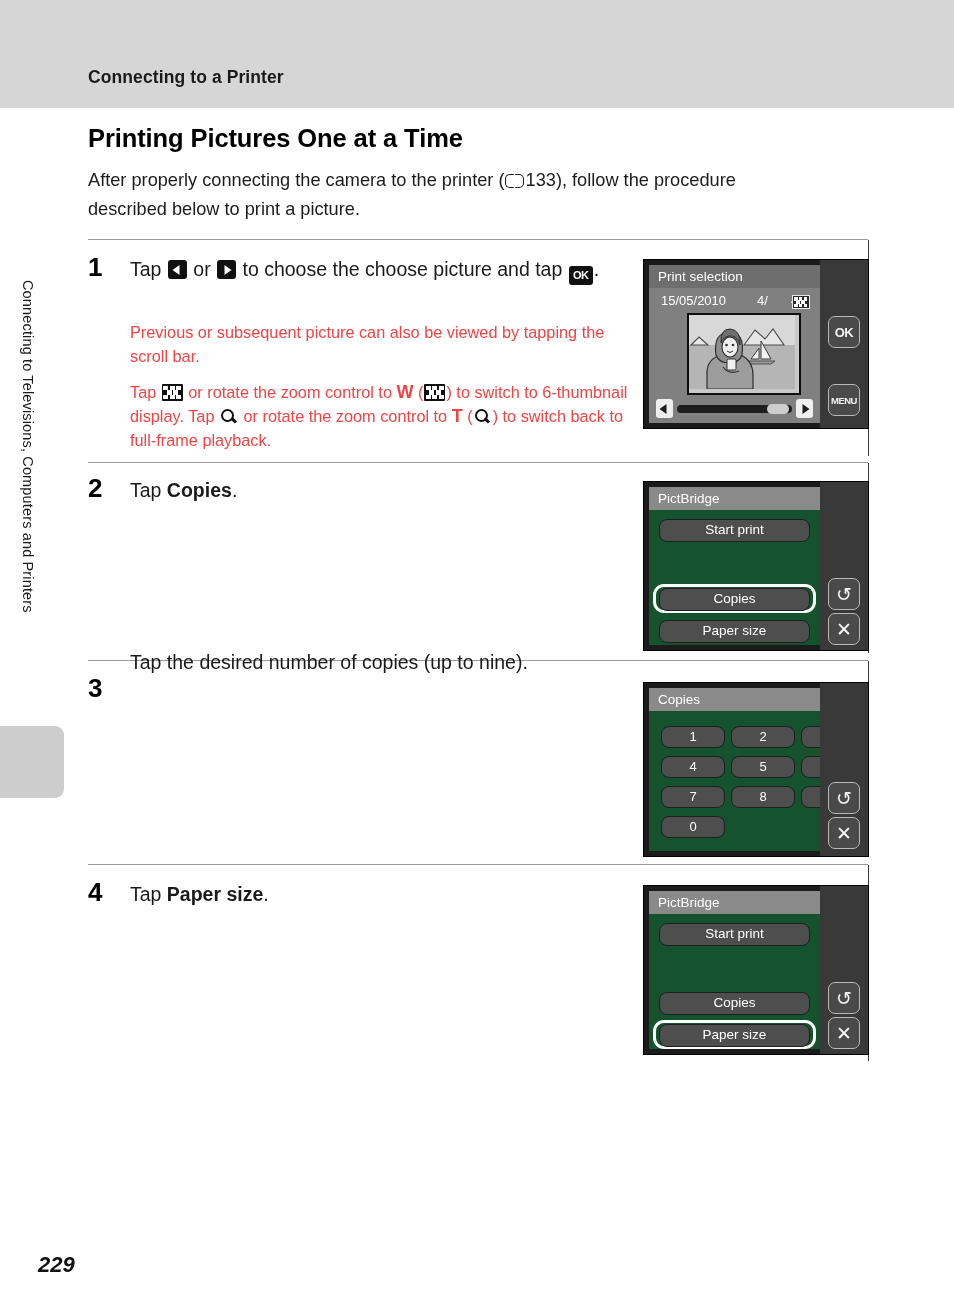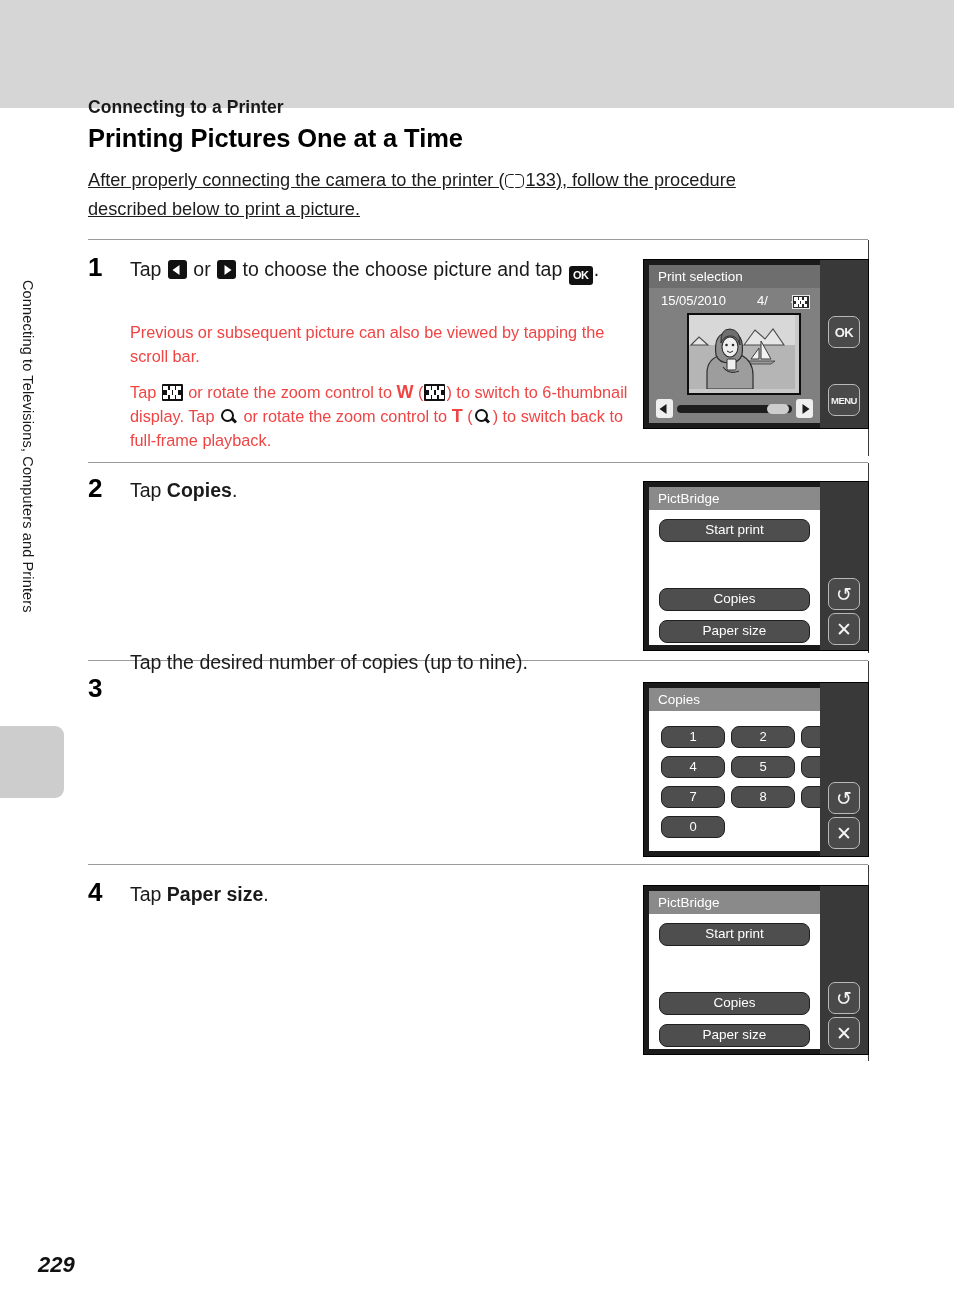--- a/index.html
+++ b/index.html
@@ -26,21 +26,20 @@
     background: #d6d6d6;
   }
   .header-title {
     position: absolute;
     left: 88px;
     top: 67px;
     font-size: 17.5px;
     font-weight: 600;
     color: #1a1a1a;
     letter-spacing: 0.1px;
-    margin-top: 30px;
   }
 
   
   .side-tab-label {
     position: absolute;
     left: 18px;
     top: 280px;
     width: 420px;
     font-size: 14.5px;
     color: #1a1a1a;
@@ -71,21 +70,20 @@
     letter-spacing: -0.1px;
   }
   .intro {
     position: absolute;
     left: 88px;
     top: 166px;
     width: 700px;
     font-size: 18.2px;
     line-height: 29px;
     color: #1c1c1c;
-    text-decoration: underline;
   }
 
   
   .rule {
     position: absolute;
     left: 88px;
     width: 780px;
     height: 1px;
     background: #9a9a9a;
   }
@@ -335,21 +333,21 @@
     position: absolute;
     right: 3px;
     top: -1px;
     width: 22px;
     height: 10px;
     background: #cdcdcd;
     border-radius: 5px;
   }
 
   
-  .menu-screen { background: #ffffff; }
+  .menu-screen { background: #14532d; }
   .menu-title {
     height: 23px;
     background: #8a8a8a;
     color: #fff;
     font-size: 13.5px;
     line-height: 23px;
     padding-left: 9px;
     box-sizing: border-box;
   }
   .mbtn {

